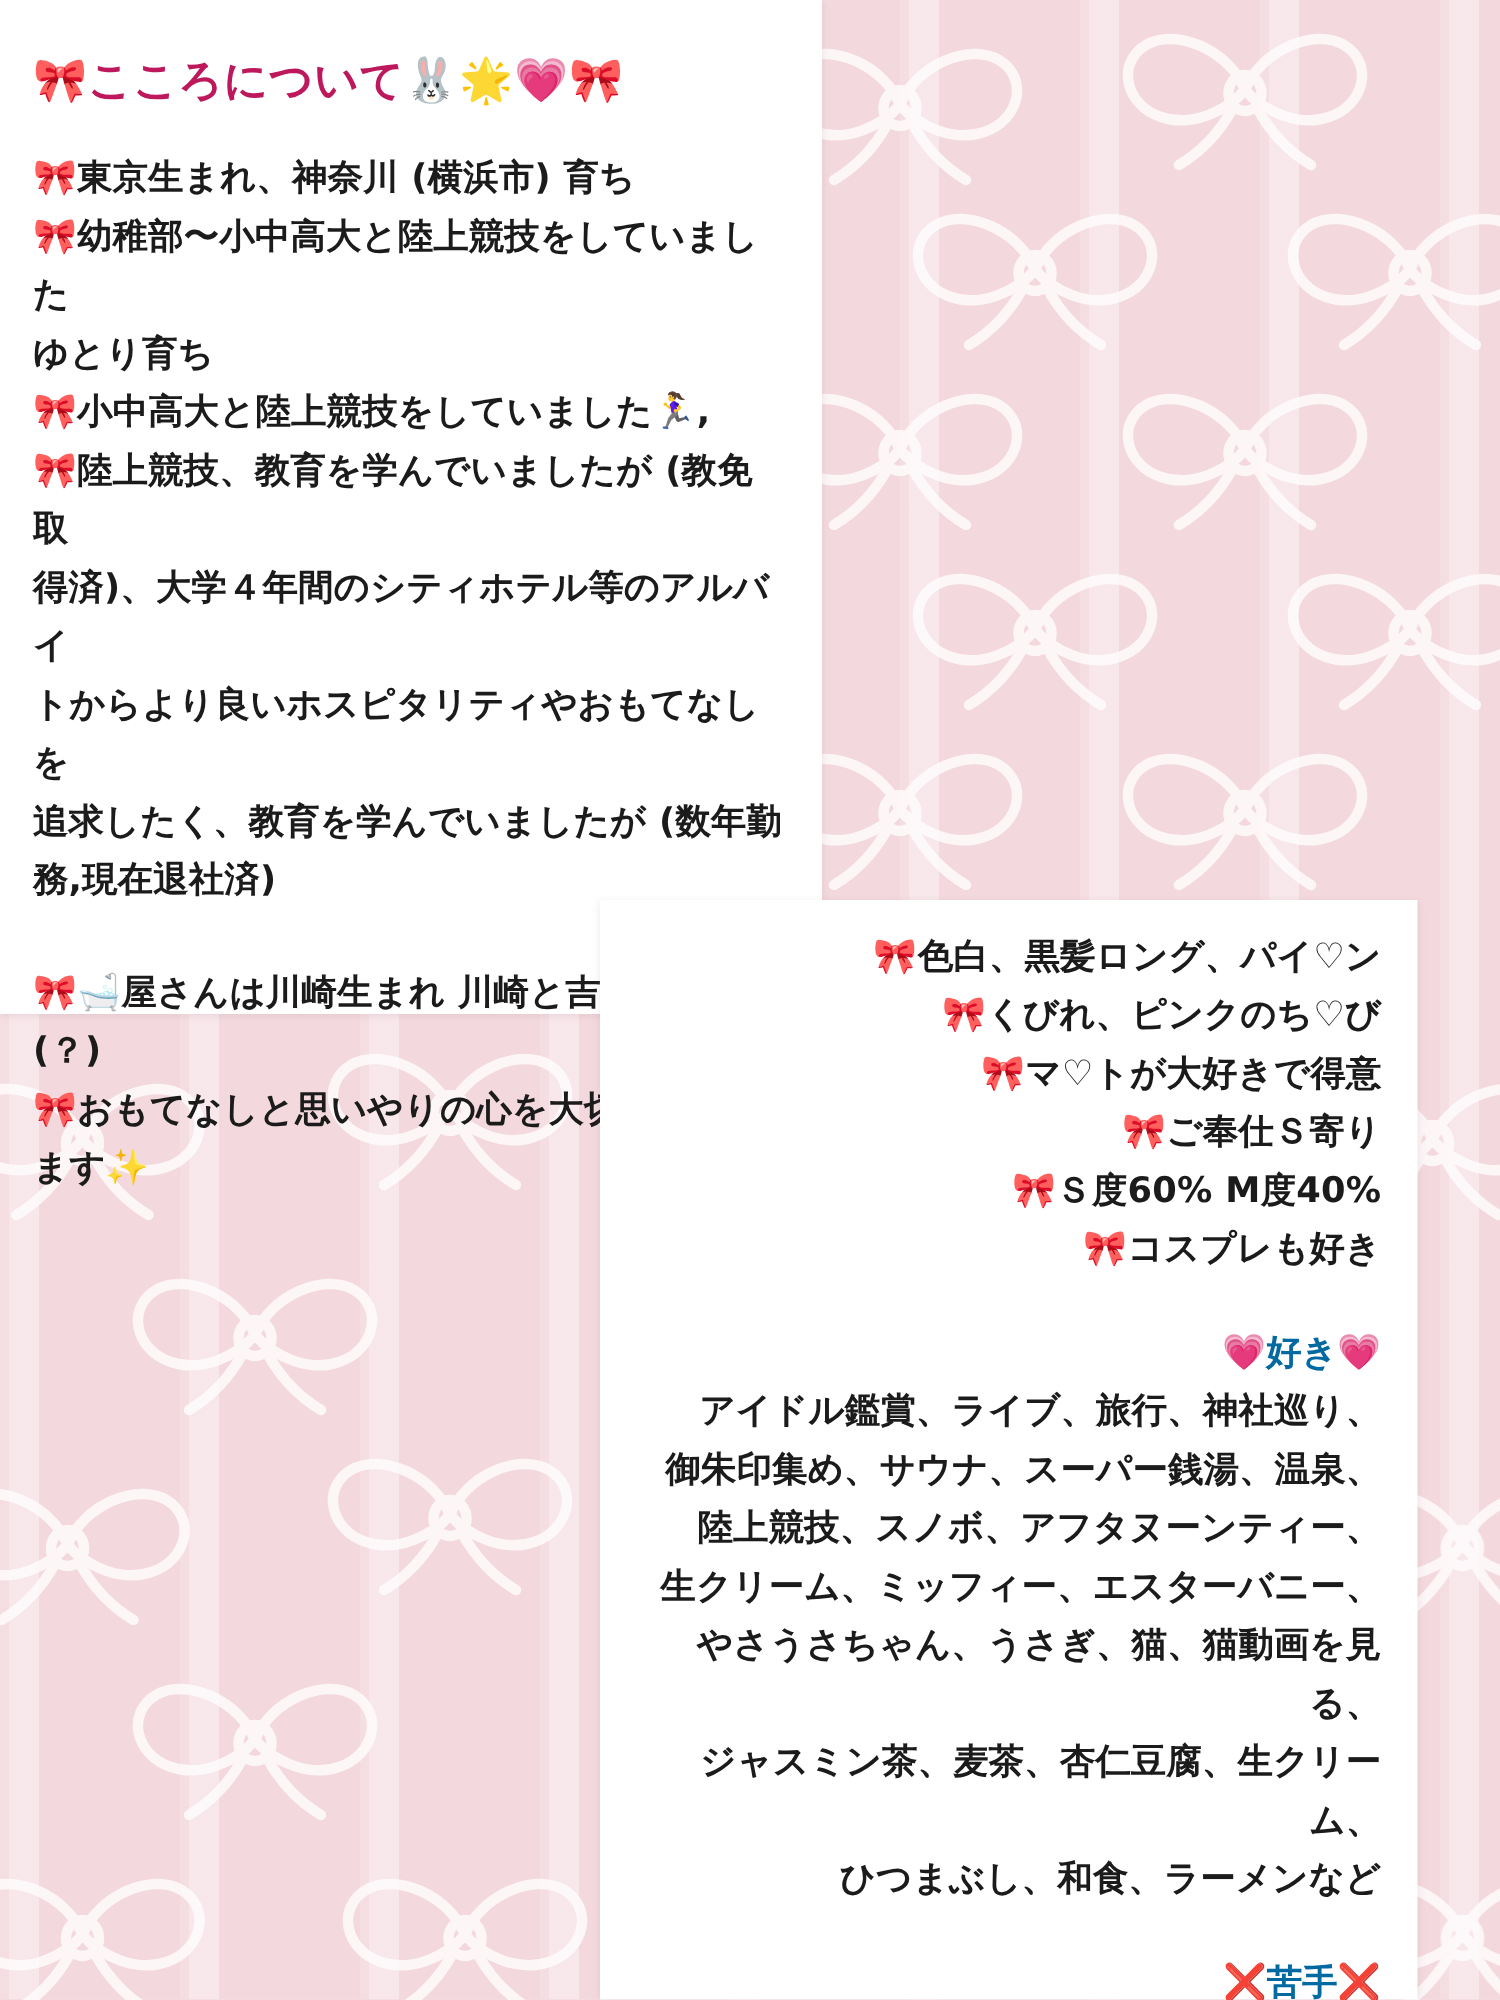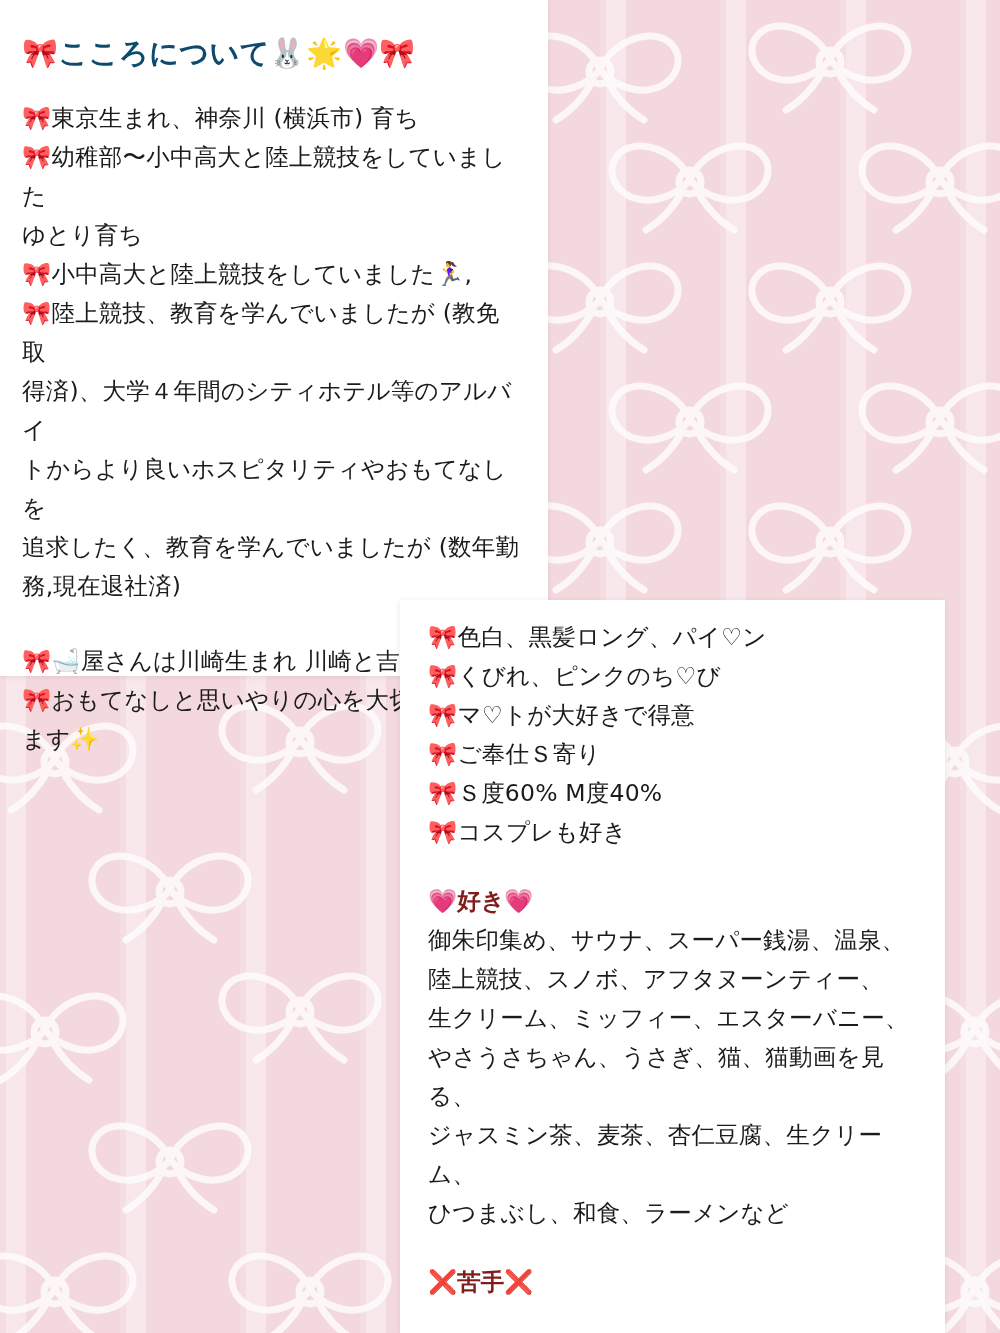--- a/index.html
+++ b/index.html
@@ -54,50 +54,52 @@
     width: 548px;
     height: 676px;
     padding: 34px 26px 20px 22px;
   }
   #card-bottom {
     left: 400px;
     top: 600px;
     width: 545px;
     height: 733px;
     padding: 18px 24px 20px 28px;
+    text-align: right;
   }
 
   .heading {
     font-size: 29px;
     line-height: 1.35;
-    color: #0c4a6e;
+    color: #be185d;
     font-weight: 600;
     margin: 0 0 26px 0;
     letter-spacing: 0.5px;
   }
   .line {
     font-size: 23.5px;
     line-height: 39px;
     color: #1b1b1b;
     margin: 0;
     letter-spacing: 0.2px;
   }
   .block {
     margin: 0 0 0 0;
+    font-weight: bold;
   }
   .gap {
     height: 36px;
   }
   .gap-sm {
     height: 30px;
   }
   .section-title {
     font-size: 23.5px;
     line-height: 39px;
-    color: #7f1d1d;
+    color: #0369a1;
     font-weight: 600;
     margin: 0;
   }
   .emoji {
     font-family: "DejaVu Sans", sans-serif;
   }
 </style>
 </head>
 <body>
 
@@ -171,20 +173,21 @@
     <p class="line emoji">🎀マ♡トが大好きで得意</p>
     <p class="line emoji">🎀ご奉仕Ｓ寄り</p>
     <p class="line emoji">🎀Ｓ度60% M度40%</p>
     <p class="line emoji">🎀コスプレも好き</p>
   </div>
 
   <div class="gap-sm"></div>
 
   <p class="section-title emoji">💗好き💗</p>
   <div class="block">
+    <p class="line">アイドル鑑賞、ライブ、旅行、神社巡り、</p>
     <p class="line">御朱印集め、サウナ、スーパー銭湯、温泉、</p>
     <p class="line">陸上競技、スノボ、アフタヌーンティー、</p>
     <p class="line">生クリーム、ミッフィー、エスターバニー、</p>
     <p class="line">やさうさちゃん、うさぎ、猫、猫動画を見る、</p>
     <p class="line">ジャスミン茶、麦茶、杏仁豆腐、生クリーム、</p>
     <p class="line">ひつまぶし、和食、ラーメンなど</p>
   </div>
 
   <div class="gap-sm"></div>
 

